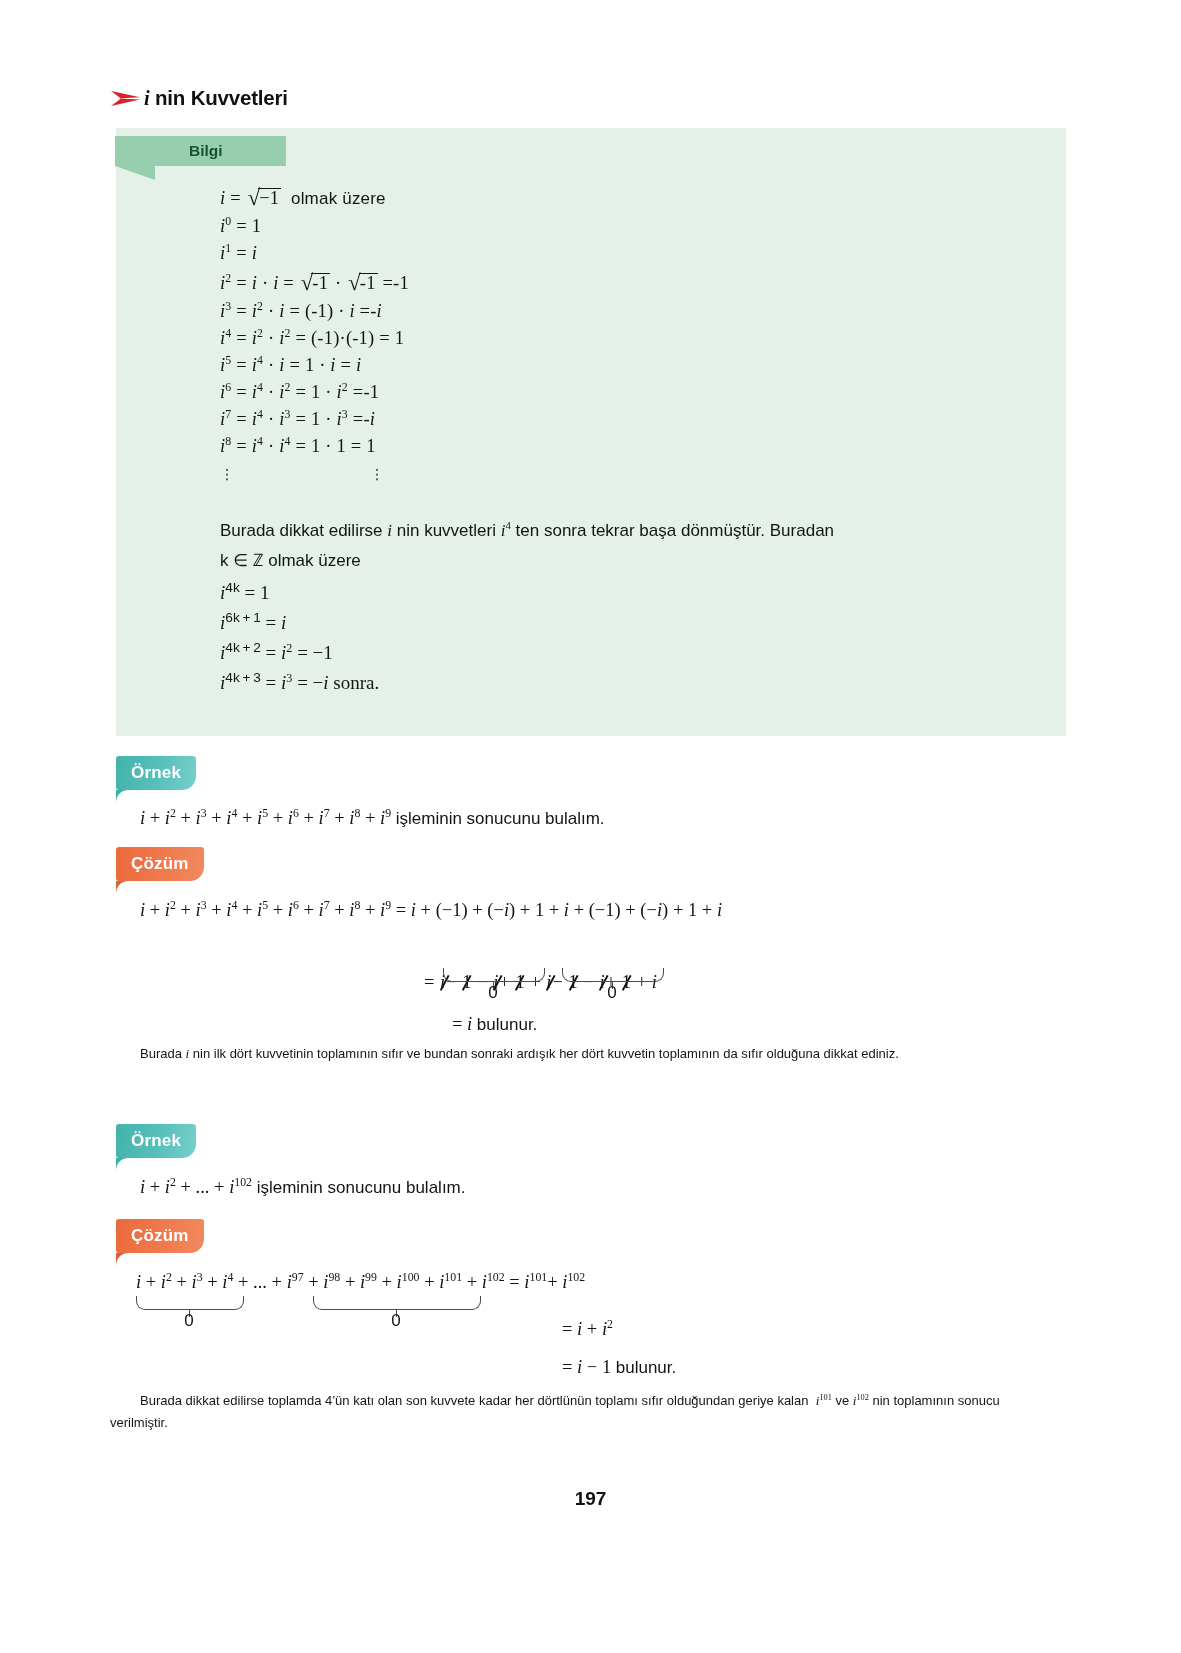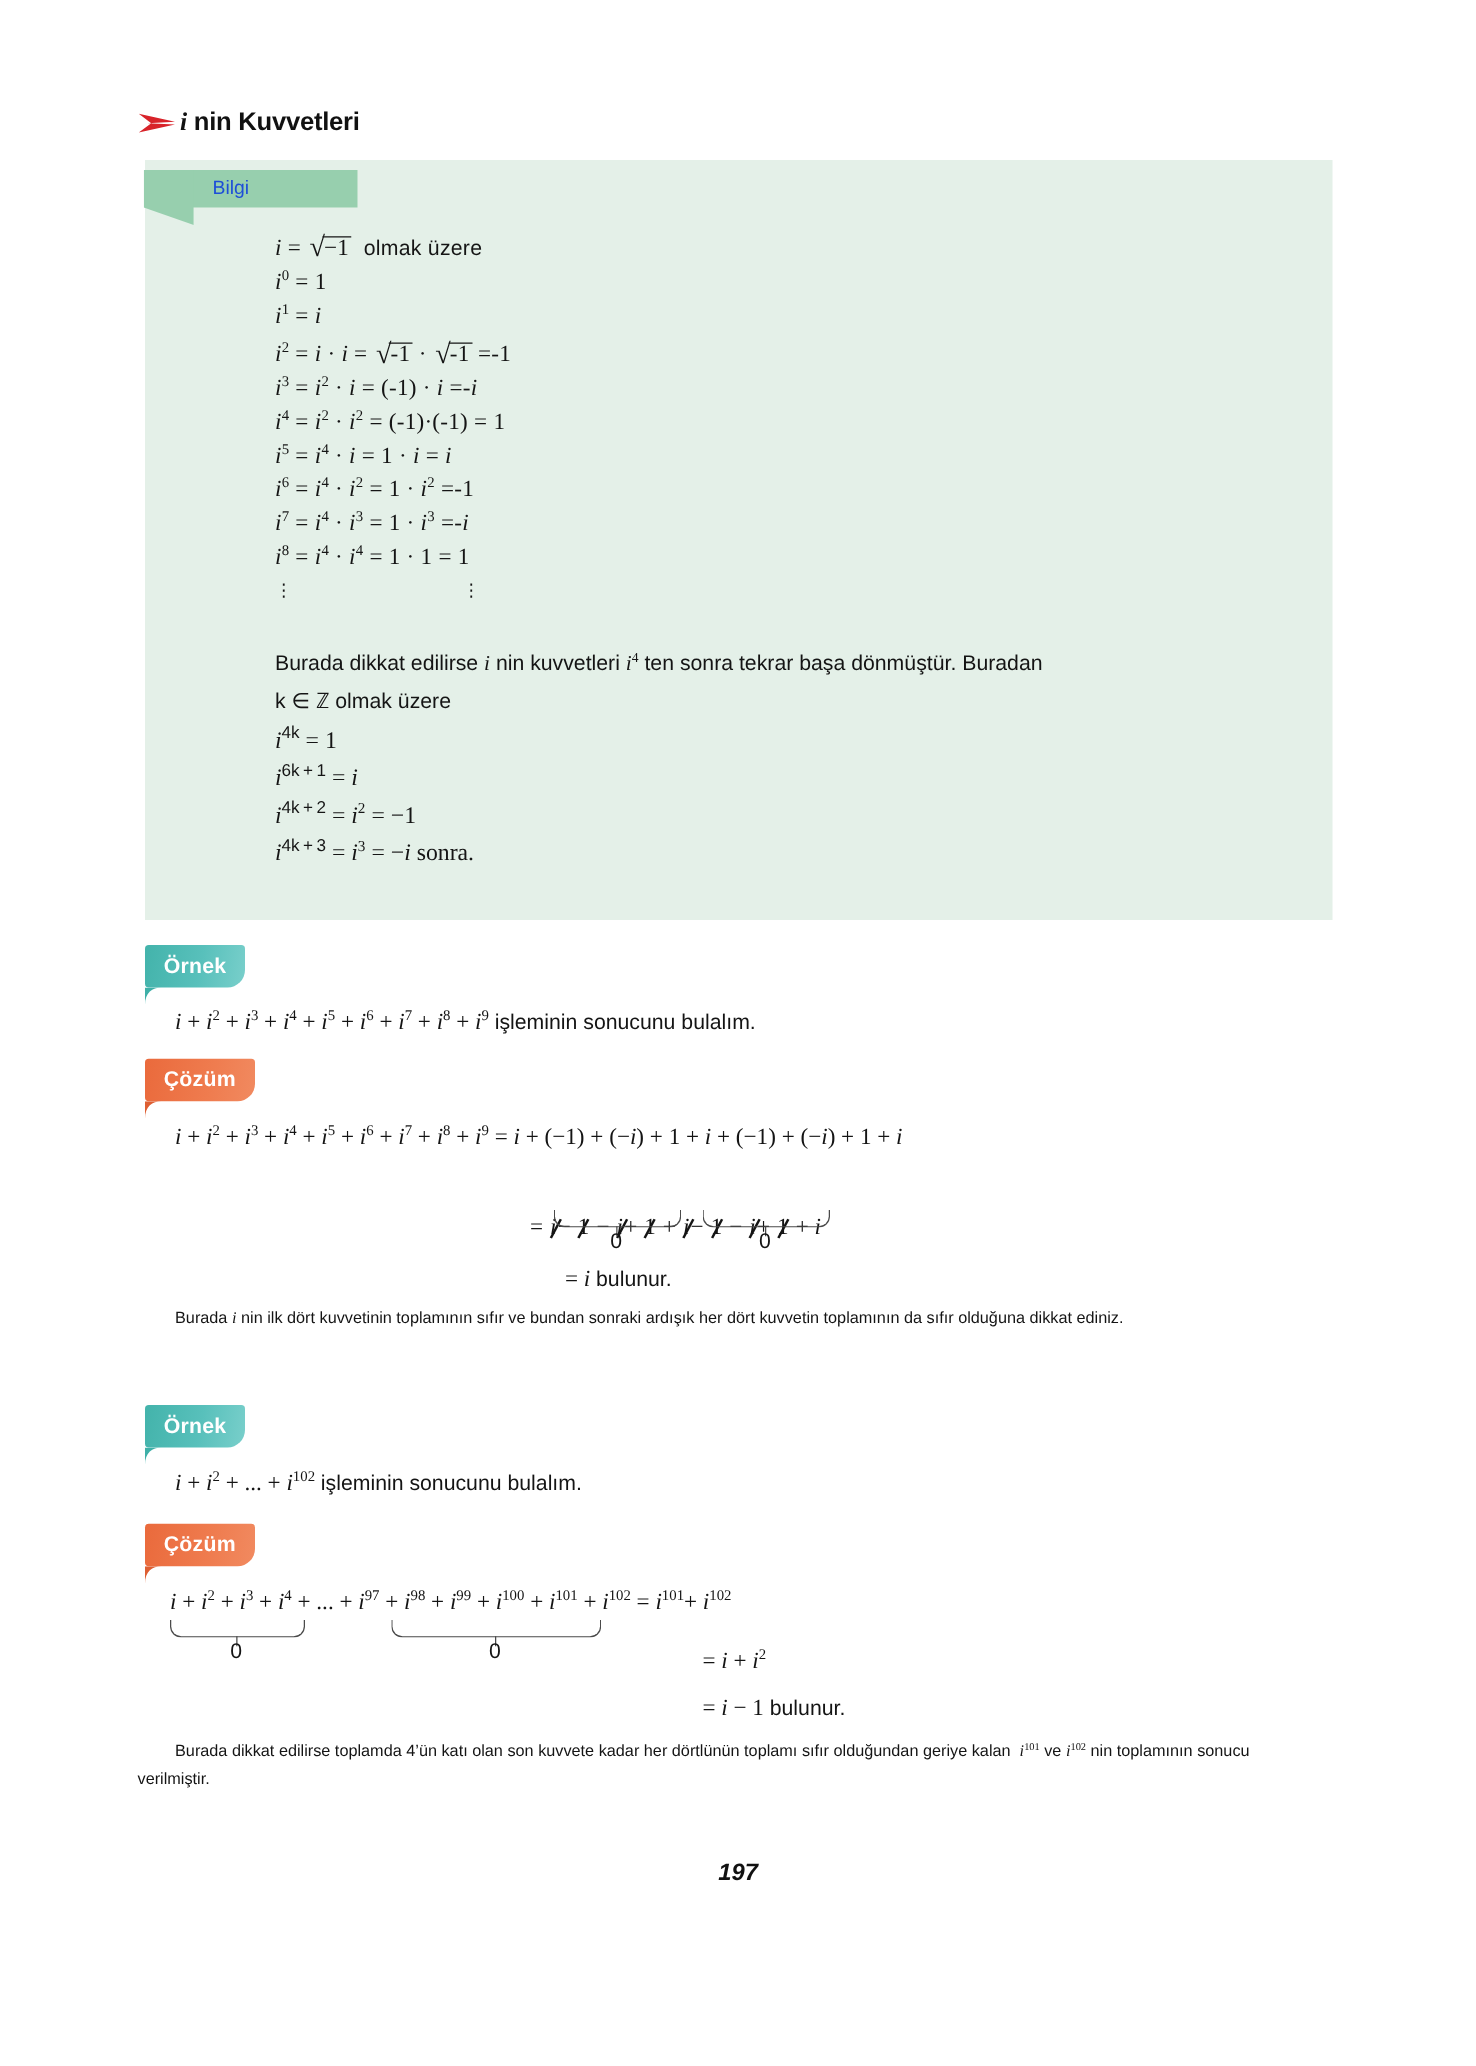--- a/index.html
+++ b/index.html
@@ -64,24 +64,24 @@
     left: 0px;
     top: 8px;
     height: 30px;
     width: 170px;
     background: #97cfae;
     display: flex;
     align-items: center;
     z-index: 3;
   }
   .bilgi-tab-label {
-    color: #1d4ed8;
+    color: #14532d;
     font-size: 15.5px;
-    font-weight: normal;
-    margin-left: 54px;
+    font-weight: bold;
+    margin-left: 73px;
   }
   .bilgi-tab-notch {
     position: absolute;
     left: -1px;
     top: 8px;
     width: 40px;
     height: 44px;
     z-index: 4;
   }
 
@@ -264,21 +264,20 @@
   .page-number {
     position: absolute;
     left: 0;
     top: 1488px;
     width: 1181px;
     text-align: center;
     font-size: 19px;
     font-weight: bold;
     color: #111;
     font-family: "Liberation Sans", sans-serif;
-    font-style: italic;
   }
 </style>
 </head>
 <body>
 
 <div class="page">
 
   <div class="section-head">
     <svg class="arrow-icon" viewBox="0 0 34 20">
       <path d="M1 3 L30 9.3 L8 10.5 L30 11.6 L1 18 L11 10.5 Z" fill="#d8232a"></path>

